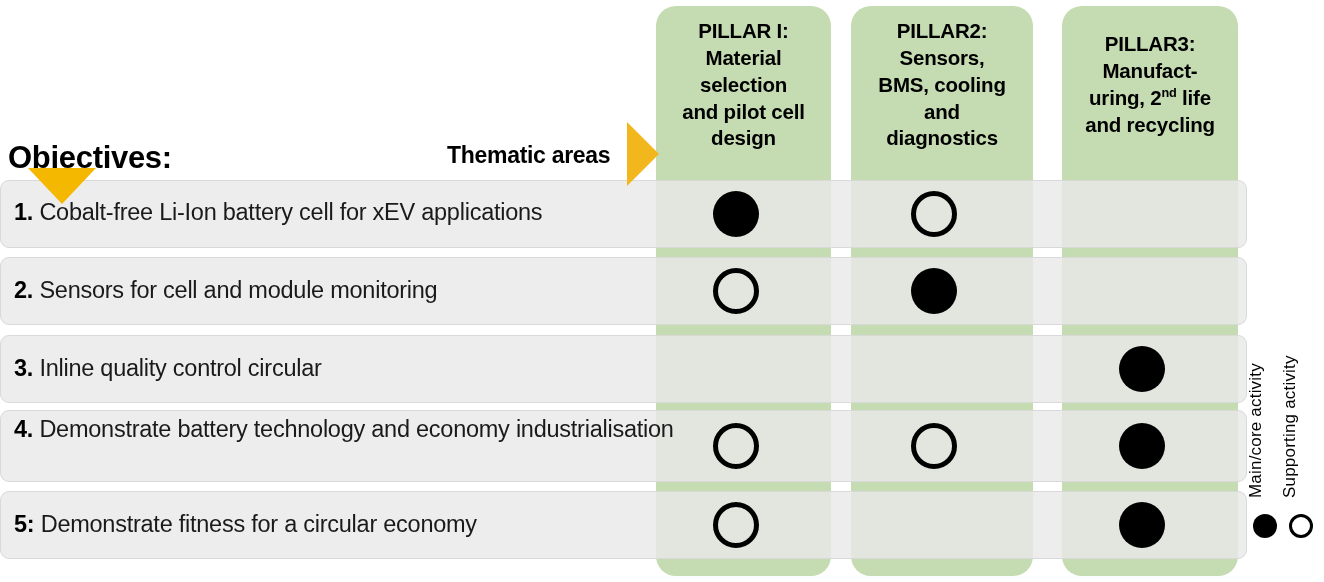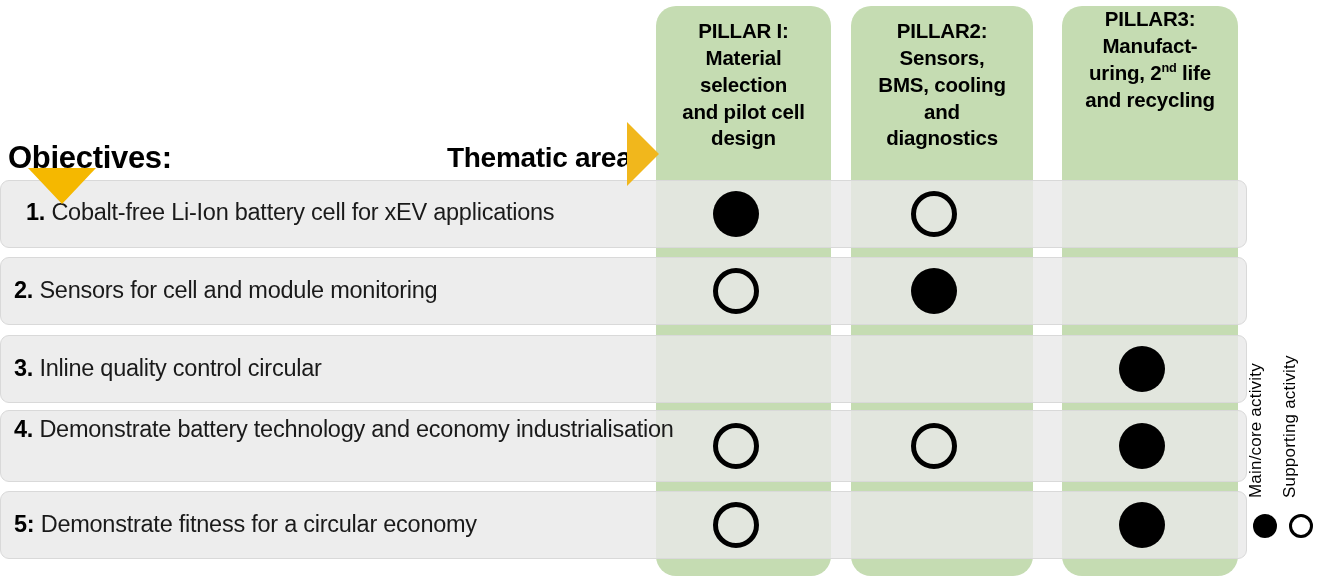--- a/index.html
+++ b/index.html
@@ -40,21 +40,21 @@
     font-weight: bold;
     font-size: 20.5px;
     line-height: 1.31;
     letter-spacing: -0.2px;
     color: #000;
     padding: 0 6px;
     white-space: pre-line;
   }
   .pillar-1 .pillar-title { padding-top: 12px; }
   .pillar-2 .pillar-title { padding-top: 12px; }
-  .pillar-3 .pillar-title { }
+  .pillar-3 .pillar-title { padding-top: 25px; }
   .pillar-title sup {
     font-size: 0.62em;
     vertical-align: super;
     line-height: 0;
   }
 
   
   .row-band {
     position: absolute;
     left: 0;
@@ -103,21 +103,21 @@
     top: 140px;
     font-size: 31px;
     font-weight: bold;
     letter-spacing: -0.3px;
     z-index: 4;
   }
   .thematic-label {
     position: absolute;
     left: 447px;
     top: 142px;
-    font-size: 28px;
+    font-size: 23px;
     font-weight: bold;
     letter-spacing: -0.3px;
     z-index: 4;
   }
 
   
   .arrow-down {
     position: absolute;
     left: 28px;
     top: 168px;
@@ -188,21 +188,21 @@
 BMS, cooling
 and
 diagnostics</span>
   </div>
   <div class="pillar-col pillar-3" style="left: 1062px; width: 176px;">
     <span class="pillar-title">PILLAR3:<br>Manufact-<br>uring, 2<sup>nd</sup> life<br>and recycling</span>
   </div>
 
   <div id="rows-layer">
       <div class="row-band" style="top: 180px; height: 68px;"></div>
-      <div class="row-label" style="top: 198px; z-index: 3; position: absolute; margin-left: 12px;"><b>1. </b><span>Cobalt-free Li-Ion battery cell for xEV applications</span></div>
+      <div class="row-label" style="top: 198px; z-index: 3; position: absolute;"><b>1. </b><span>Cobalt-free Li-Ion battery cell for xEV applications</span></div>
       <div class="marker filled" style="left: 712.5px; top: 191px;"></div>
       <div class="marker open" style="left: 911px; top: 191px;"></div>
       <div class="row-band" style="top: 257px; height: 68px;"></div>
       <div class="row-label" style="top: 276px; z-index: 3; position: absolute;"><b>2. </b><span>Sensors for cell and module monitoring</span></div>
       <div class="marker open" style="left: 712.5px; top: 268px;"></div>
       <div class="marker filled" style="left: 911px; top: 268px;"></div>
       <div class="row-band" style="top: 335px; height: 68px;"></div>
       <div class="row-label" style="top: 354px; z-index: 3; position: absolute;"><b>3. </b><span>Inline quality control circular</span></div>
       <div class="marker filled" style="left: 1119px; top: 346px;"></div>
       <div class="row-band" style="top: 410px; height: 72px;"></div>

